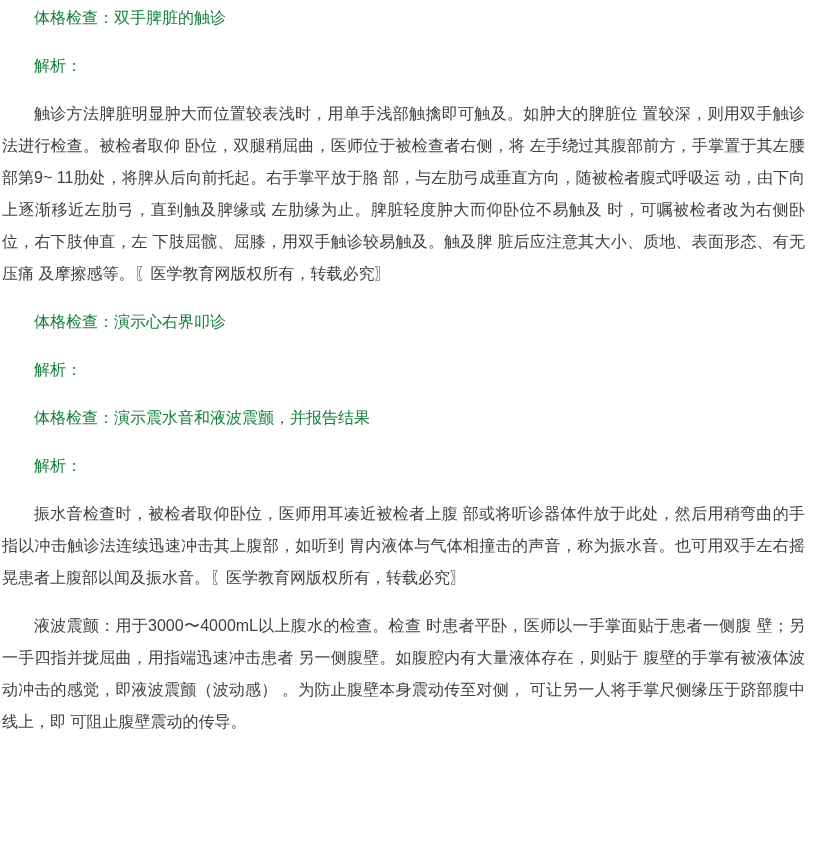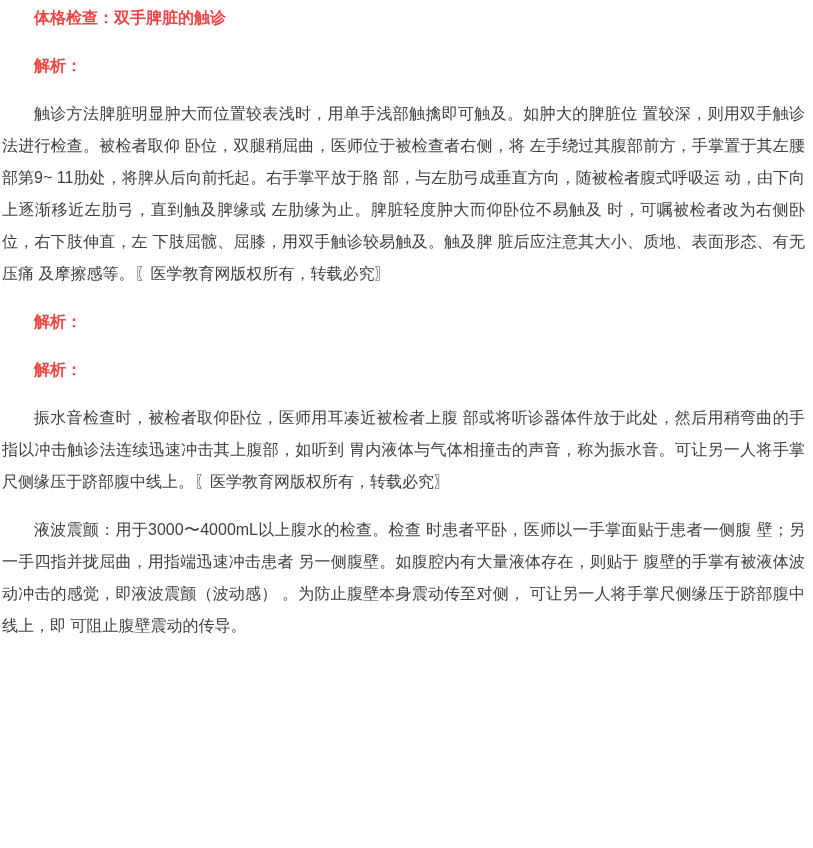--- a/index.html
+++ b/index.html
@@ -17,32 +17,34 @@
     line-height: 32px;
     color: #404040;
     background: #ffffff;
   }
   .doc p {
     margin: 0 0 16px 0;
     text-indent: 2em;
     text-align: justify;
   }
   .sec-title, .analysis-label {
-    color: #ef4444;
-    font-weight: bold;
+    color: #15803d;
+    font-weight: normal;
   }
 </style>
 </head>
 <body>
 
 <div class="doc">
 
   <p class="sec-title">体格检查：双手脾脏的触诊</p>
   <p class="analysis-label">解析：</p>
   <p class="body-paragraph">触诊方法脾脏明显肿大而位置较表浅时，用单手浅部触擒即可触及。如肿大的脾脏位 置较深，则用双手触诊法进行检查。被检者取仰 卧位，双腿稍屈曲，医师位于被检查者右侧，将 左手绕过其腹部前方，手掌置于其左腰部第9~ 11肋处，将脾从后向前托起。右手掌平放于胳 部，与左肋弓成垂直方向，随被检者腹式呼吸运 动，由下向上逐渐移近左肋弓，直到触及脾缘或 左肋缘为止。脾脏轻度肿大而仰卧位不易触及 时，可嘱被检者改为右侧卧位，右下肢伸直，左 下肢屈髋、屈膝，用双手触诊较易触及。触及脾 脏后应注意其大小、质地、表面形态、有无压痛 及摩擦感等。〖医学教育网版权所有，转载必究〗</p>
 
+  <p class="sec-title">体格检查：演示心右界叩诊</p>
   <p class="analysis-label">解析：</p>
 
+  <p class="sec-title">体格检查：演示震水音和液波震颤，并报告结果</p>
   <p class="analysis-label">解析：</p>
-  <p class="body-paragraph">振水音检查时，被检者取仰卧位，医师用耳凑近被检者上腹 部或将听诊器体件放于此处，然后用稍弯曲的手指以冲击触诊法连续迅速冲击其上腹部，如听到 胃内液体与气体相撞击的声音，称为振水音。可让另一人将手掌尺侧缘压于跻部腹中线上。〖医学教育网版权所有，转载必究〗</p>
+  <p class="body-paragraph">振水音检查时，被检者取仰卧位，医师用耳凑近被检者上腹 部或将听诊器体件放于此处，然后用稍弯曲的手指以冲击触诊法连续迅速冲击其上腹部，如听到 胃内液体与气体相撞击的声音，称为振水音。也可用双手左右摇晃患者上腹部以闻及振水音。〖医学教育网版权所有，转载必究〗</p>
   <p class="body-paragraph">液波震颤：用于3000〜4000mL以上腹水的检查。检查 时患者平卧，医师以一手掌面贴于患者一侧腹 壁；另一手四指并拢屈曲，用指端迅速冲击患者 另一侧腹壁。如腹腔内有大量液体存在，则贴于 腹壁的手掌有被液体波动冲击的感觉，即液波震颤（波动感） 。为防止腹壁本身震动传至对侧， 可让另一人将手掌尺侧缘压于跻部腹中线上，即 可阻止腹壁震动的传导。</p>
 
 </div>
 
 </body></html>

